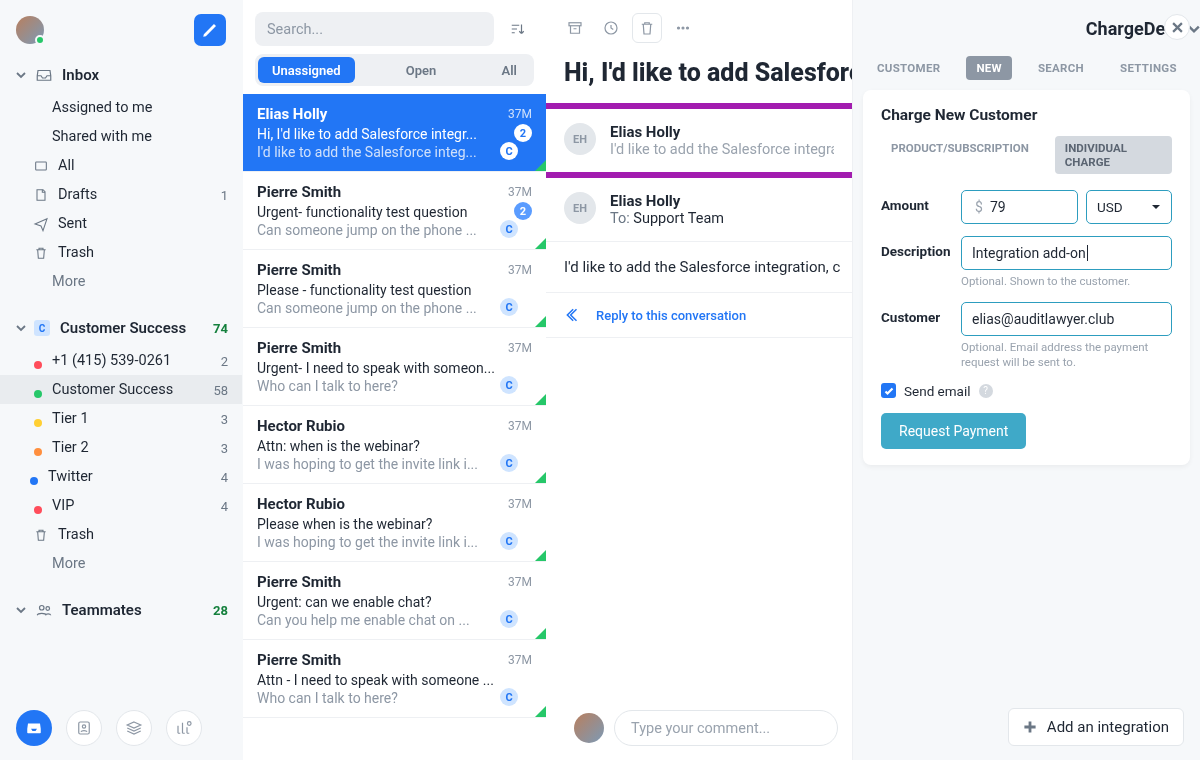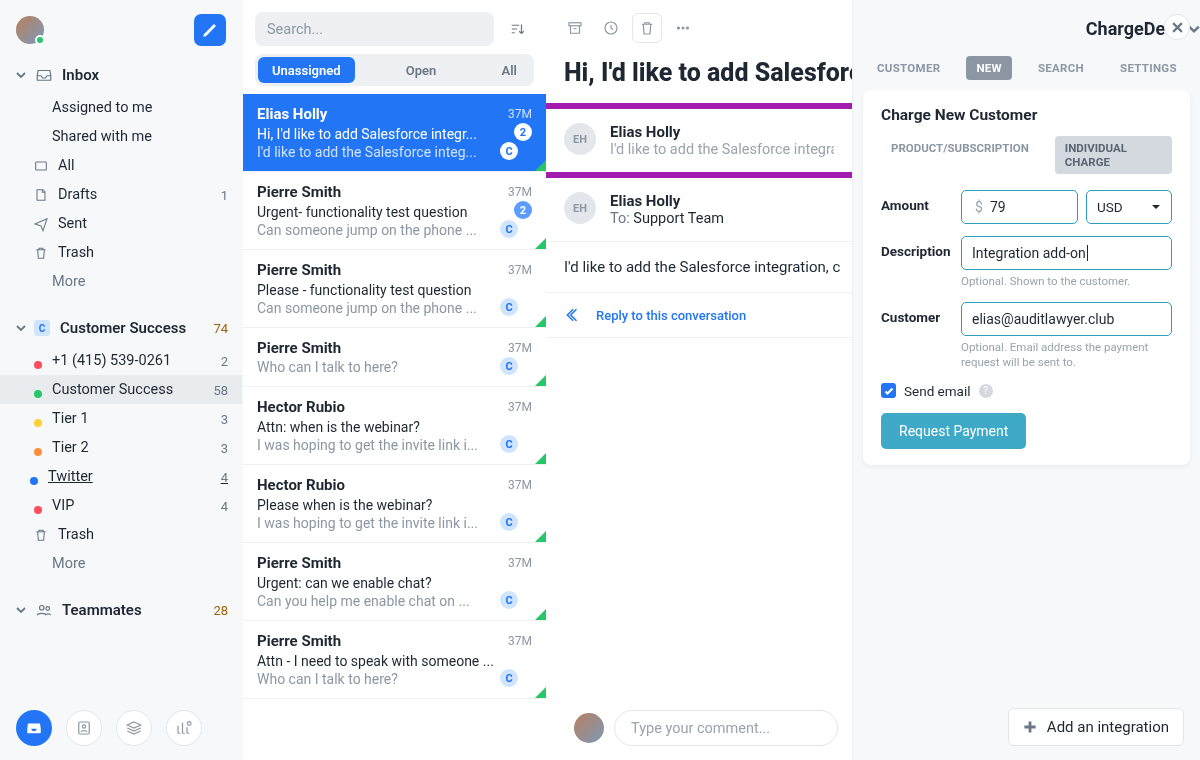--- a/index.html
+++ b/index.html
@@ -12,21 +12,21 @@
   .avatar-wrap { position:relative; width:28px; height:28px; }
   .avatar-wrap .avatar { width:28px; height:28px; border-radius:50%; background:linear-gradient(135deg,#b97f5e 0%,#7c9ab6 100%); display:block;}
   .presence { position:absolute; right:-1px; bottom:-1px; width:10px; height:10px; border-radius:50%; background:#26c769; border:2px solid #f6f8fa;}
   .compose { width:32px; height:32px; background:#2276f5; border-radius:7px; display:flex; align-items:center; justify-content:center; color:#fff; cursor:pointer;}
   .compose svg { width:18px; height:18px; fill:#fff;}
   .sb-section-head { display:flex; align-items:center; padding:10px 14px 6px; color:#1f2733; font-size:15px; font-weight:600;}
   .sb-section-head .chev { width:14px; height:14px; margin-right:6px; display:flex; align-items:center; justify-content:center;}
   .sb-section-head .chev svg{ width:10px; height:10px; stroke:#6b7785; fill:none; stroke-width:1.8;}
   .sb-section-head .sect-icon { width:20px; margin-right:8px; display:flex; align-items:center; justify-content:center;}
   .sb-section-head .sect-icon svg { width:18px; height:18px; fill:none; stroke:#6b7785; stroke-width:1.6;}
-  .sb-head-count { margin-left:auto; color:#a16207; font-size:13px; font-weight:400;}
+  .sb-head-count { margin-left:auto; color:#15803d; font-size:13px; font-weight:700;}
   .sb-line { display:flex; align-items:flex-end; padding:6px 14px 6px 30px; font-size:14.5px; color:#1f2733; border-radius:0; cursor:pointer;}
   .sb-line .licon { width:22px; margin-right:6px; color:#6b7785; display:flex; align-items:center; justify-content:center;}
   .sb-line .licon svg{ width:16px; height:16px; fill:none; stroke:#6b7785; stroke-width:1.6;}
   .sb-line .lcount { margin-left:auto; color:#6b7785; font-size:13px;}
   .sb-line.active { background:#e9ecef; }
   .sb-block { padding:3px 0;}
   .dot { width:8px; height:8px; border-radius:50%; display:inline-block; margin-right:10px;}
   .tag-ico { width:16px; height:16px; border-radius:3px; background:#cfe4ff; color:#2276f5; font-size:10px; font-weight:700; display:inline-flex; align-items:center; justify-content:center; margin-right:10px;}
   .sb-bottom { position:absolute; bottom:14px; left:16px; display:flex; gap:14px;}
   .sb-bottom .bbtn { width:36px; height:36px; border-radius:50%; background:#fff; border:1px solid #e3e7eb; display:flex; align-items:center; justify-content:center; color:#8d97a4;}
@@ -54,21 +54,21 @@
   .titem.selected .t-time { color:#cfe0fb !important;}
   .t-row { display:flex; align-items:center;}
   .t-from { font-weight:700; font-size:15px; color:#1f2733;}
   .t-time { margin-left:auto; font-size:12px; color:#8d97a4;}
   .t-subj { color:#1f2733; font-size:14px; margin-top:3px; white-space:nowrap; overflow:hidden; text-overflow:ellipsis;}
   .t-prev { color:#8d97a4; font-size:14px; margin-top:2px; white-space:nowrap; overflow:hidden; text-overflow:ellipsis; padding-right:22px;}
   .badge { width:18px; height:18px; border-radius:50%; background:#5a9cff; color:#fff; display:inline-flex; align-items:center; justify-content:center; font-size:11px; font-weight:700; margin-left:auto;}
   .badge-c { width:18px; height:18px; border-radius:50%; background:#cfe4ff; color:#2276f5; display:inline-flex; align-items:center; justify-content:center; font-size:11px; font-weight:700; position:absolute; right:14px;}
   .titem.selected .badge{ background:#fff; color:#2276f5;}
   .titem.selected .badge-c{ background:#fff; color:#2276f5;}
-  .t-subj-row { display:flex; align-items:flex-start; position:relative;}
+  .t-subj-row { display:flex; align-items:flex-end; position:relative;}
 
   
   .conv { flex:1; background:#fff; display:flex; flex-direction:column; position:relative; min-width:0;}
   .conv-tools { height:56px; display:flex; align-items:center; gap:6px; padding:0 14px;}
   .tool { width:30px; height:30px; display:flex; align-items:center; justify-content:center; border-radius:6px; color:#8d97a4;}
   .tool svg { width:18px; height:18px; fill:none; stroke:currentColor; stroke-width:1.6;}
   .tool.boxed { border:1px solid #e3e7eb;}
   .conv-title { font-size:25px; font-weight:800; padding:2px 18px 16px; white-space:nowrap; overflow:hidden;}
   .msg { display:flex; padding:14px 18px; border-top:6px solid #a21caf; gap:14px;}
   .msg .mava { width:32px; height:32px; border-radius:50%; background:#e3e7eb; color:#8d97a4; font-size:11px; font-weight:700; display:flex; align-items:center; justify-content:center; }
@@ -217,21 +217,21 @@
       <div class="sb-line" style="padding-left:34px;">
           <span class="dot" style="background:#ffcf33"></span>
           <span>Tier 1</span>
           <span class="lcount">3</span>
         </div>
       <div class="sb-line" style="padding-left:34px;">
           <span class="dot" style="background:#ff8f3e"></span>
           <span>Tier 2</span>
           <span class="lcount">3</span>
         </div>
-      <div class="sb-line" style="text-decoration:underline;">
+      <div class="sb-line" style="">
           <span class="dot" style="background:#2276f5"></span>
           <span>Twitter</span>
           <span class="lcount">4</span>
         </div>
       <div class="sb-line" style="padding-left:34px;">
           <span class="dot" style="background:#ff4d5b"></span>
           <span>VIP</span>
           <span class="lcount">4</span>
         </div>
       <div class="sb-line">
@@ -349,20 +349,23 @@
           <div style="position:relative">
             <div class="t-prev">Can someone jump on the phone ...</div>
             <span class="badge-c" style="bottom:0">C</span>
           </div>
           <span class="tri"></span>
         </div>
         <div class="titem">
           <div class="t-row">
             <span class="t-from">Pierre Smith</span>
             <span class="t-time">37M</span>
+          </div>
+          <div class="t-subj-row">
+            <div class="t-subj" style="flex:1">Urgent- I need to speak with someon...</div>
           </div>
           <div style="position:relative">
             <div class="t-prev">Who can I talk to here?</div>
             <span class="badge-c" style="bottom:0">C</span>
           </div>
           <span class="tri"></span>
         </div>
         <div class="titem">
           <div class="t-row">
             <span class="t-from">Hector Rubio</span>

